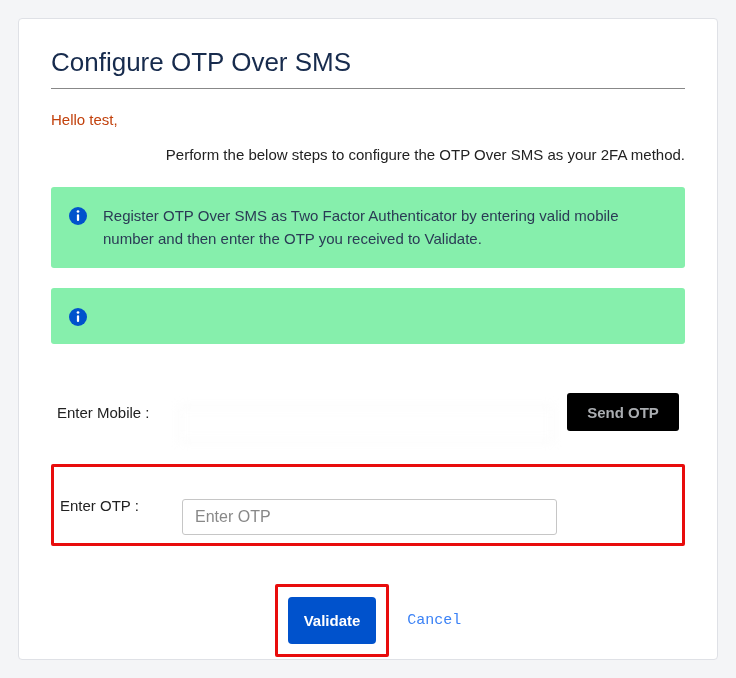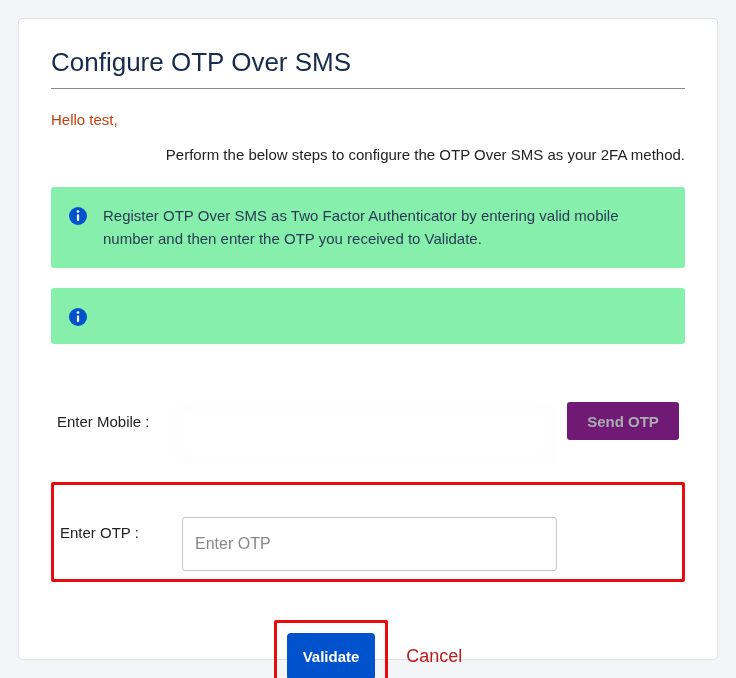--- a/index.html
+++ b/index.html
@@ -65,38 +65,38 @@
       margin-bottom: 14px;
       padding: 8px 6px;
     }
     .form-label {
       width: 118px;
       font-size: 15px;
       color: #222;
     }
     .text-input {
       flex: 0 0 375px;
-      height: 54px;
+      height: 36px;
       border: 1px solid #c6c6c6;
       border-radius: 3px;
       padding: 6px 12px;
       font-size: 16px;
       color: #222;
       margin-top: 24px;
     }
     .text-input::placeholder { color: #888; }
     .blurred {
       filter: blur(5px);
       color: #777;
       border-color: #eee;
     }
     .send-otp-btn {
       flex: 0 0 112px;
       height: 38px;
-      background: #701a75;
+      background: #000000;
       color: #aaadb1;
       border: none;
       border-radius: 3px;
       font-size: 15px;
       font-weight: 600;
       cursor: not-allowed;
       margin-left: auto;
     }
     .otp-row-box {
       border: 3px solid #e80c0c;
@@ -118,24 +118,25 @@
       background: #0052cc;
       color: #fff;
       border: none;
       border-radius: 4px;
       padding: 15px 16px;
       font-size: 15px;
       font-weight: 600;
       cursor: pointer;
     }
     .cancel-link {
-      color: #b91c1c;
-      font-size: 18px;
+      color: #3b82f6;
+      font-size: 15px;
       text-decoration: none;
       cursor: pointer;
+      font-family: Liberation Mono, monospace;
     }
   </style>
 </head>
 <body>
 
 <div class="card">
   <h1 class="title">Configure OTP Over SMS</h1>
 
   <p class="greeting">Hello test,</p>
   <p class="instruction">Perform the below steps to configure the OTP Over SMS as your 2FA method.</p>

